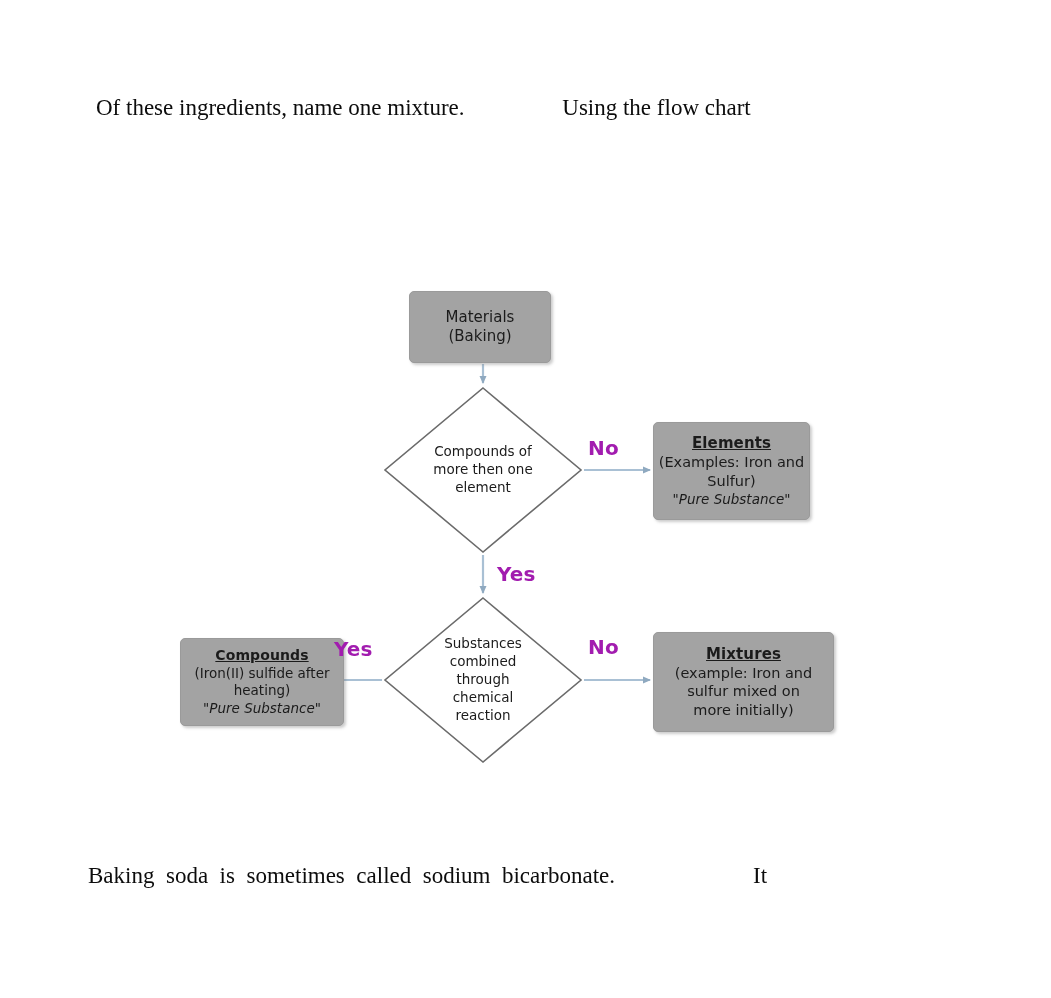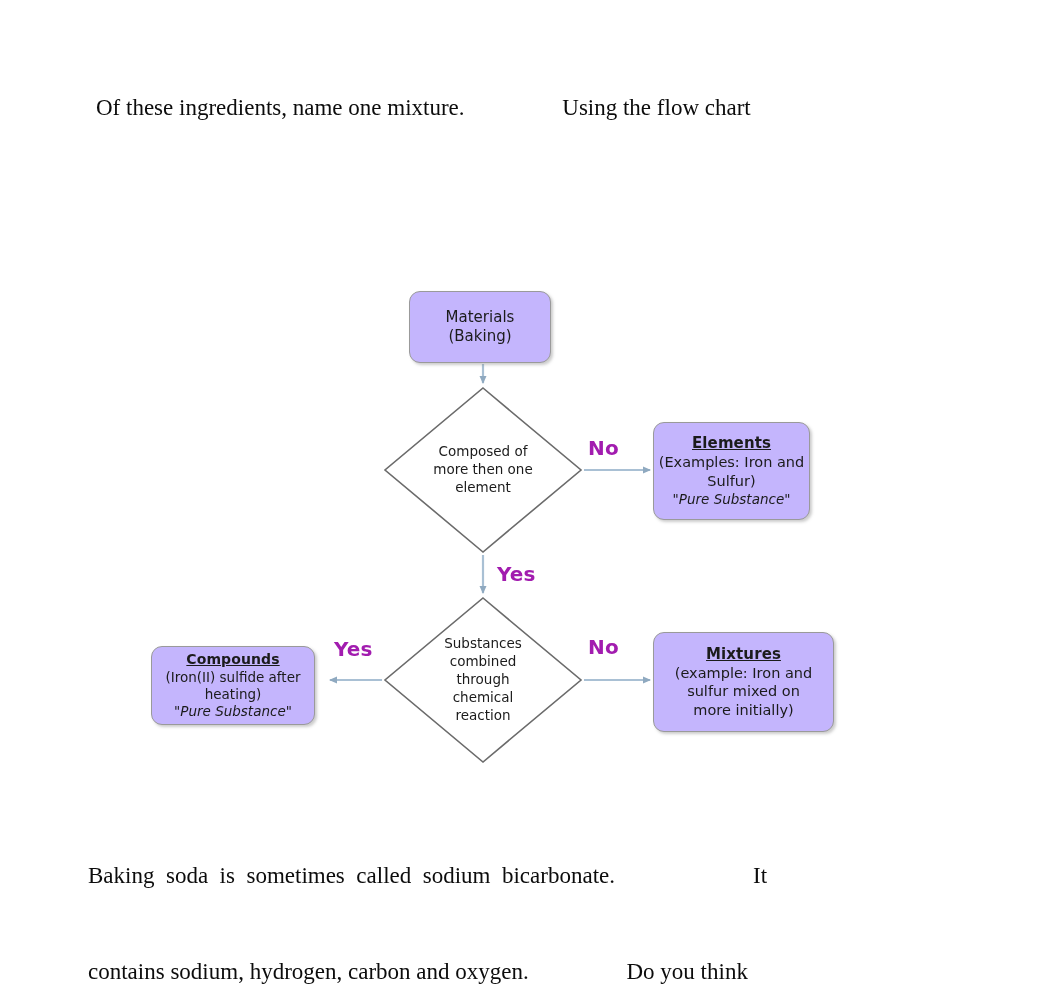--- a/index.html
+++ b/index.html
@@ -35,23 +35,23 @@
     left: 0;
     top: 265px;
     width: 1051px;
     height: 520px;
   }
 
   
   .node-box {
     position: absolute;
     box-sizing: border-box;
-    background: #c4b5fd;
+    background: #a3a3a3;
     border: 1px solid #9a9a9a;
-    border-radius: 11px;
+    border-radius: 5px;
     box-shadow: 2px 2px 3px rgba(120,120,120,0.38);
     display: flex;
     flex-direction: column;
     align-items: center;
     justify-content: center;
     text-align: center;
     font-family: "DejaVu Sans", sans-serif;
     color: #1b1b1b;
   }
   .node-box .line { display: block; line-height: 1.28; }
@@ -69,24 +69,23 @@
     width: 157px; height: 98px;
     font-size: 14.5px;
   }
   #node-mixtures {
     left: 653px; top: 367px;
     width: 181px; height: 100px;
     font-size: 14.5px;
   }
   
   #node-compounds {
-    left: 151px; top: 373px;
-    width: 164px; height: 79px;
+    left: 180px; top: 373px;
+    width: 164px; height: 88px;
     font-size: 13.5px;
-    margin-top: 8px;
   }
 
   .hdr {
     font-weight: bold;
     text-decoration: underline;
     font-size: 15px;
     letter-spacing: .1px;
   }
   #node-compounds .hdr { font-size: 14px; }
   .ital {
@@ -180,21 +179,21 @@
   <div class="node-box" id="node-materials">
     <span class="line">Materials</span>
     <span class="line">(Baking)</span>
   </div>
 
   <div class="diamond-wrap" id="diamond-composed">
     <svg width="200" height="168" viewBox="0 0 200 168">
       <polygon points="100,2 198,84 100,166 2,84" fill="#ffffff" stroke="#6b6b6b" stroke-width="1.6"></polygon>
     </svg>
     <div class="diamond-label">
-      <span class="line">Composed of</span>
+      <span class="line">Compounds of</span>
       <span class="line">more then one</span>
       <span class="line">element</span>
     </div>
   </div>
 
   <div class="node-box" id="node-elements">
     <span class="line hdr">Elements</span>
     <span class="line">(Examples:  Iron and</span>
     <span class="line">Sulfur)</span>
     <span class="line ital">"Pure Substance"</span>
@@ -229,16 +228,15 @@
 
   <div class="edge-label" id="label-no-top">No</div>
   <div class="edge-label" id="label-yes-middle">Yes</div>
   <div class="edge-label" id="label-no-bottom">No</div>
   <div class="edge-label" id="label-yes-bottom">Yes</div>
 
 </div>
 
 <div class="prose" id="closing-paragraph">
   <span class="prose-line">Baking  soda  is  sometimes  called  sodium  bicarbonate.                        It</span>
-  <span class="prose-line">contains sodium, hydrogen, carbon and oxygen.                 Do you think</span>
   
   
 </div>
 
 </body></html>

